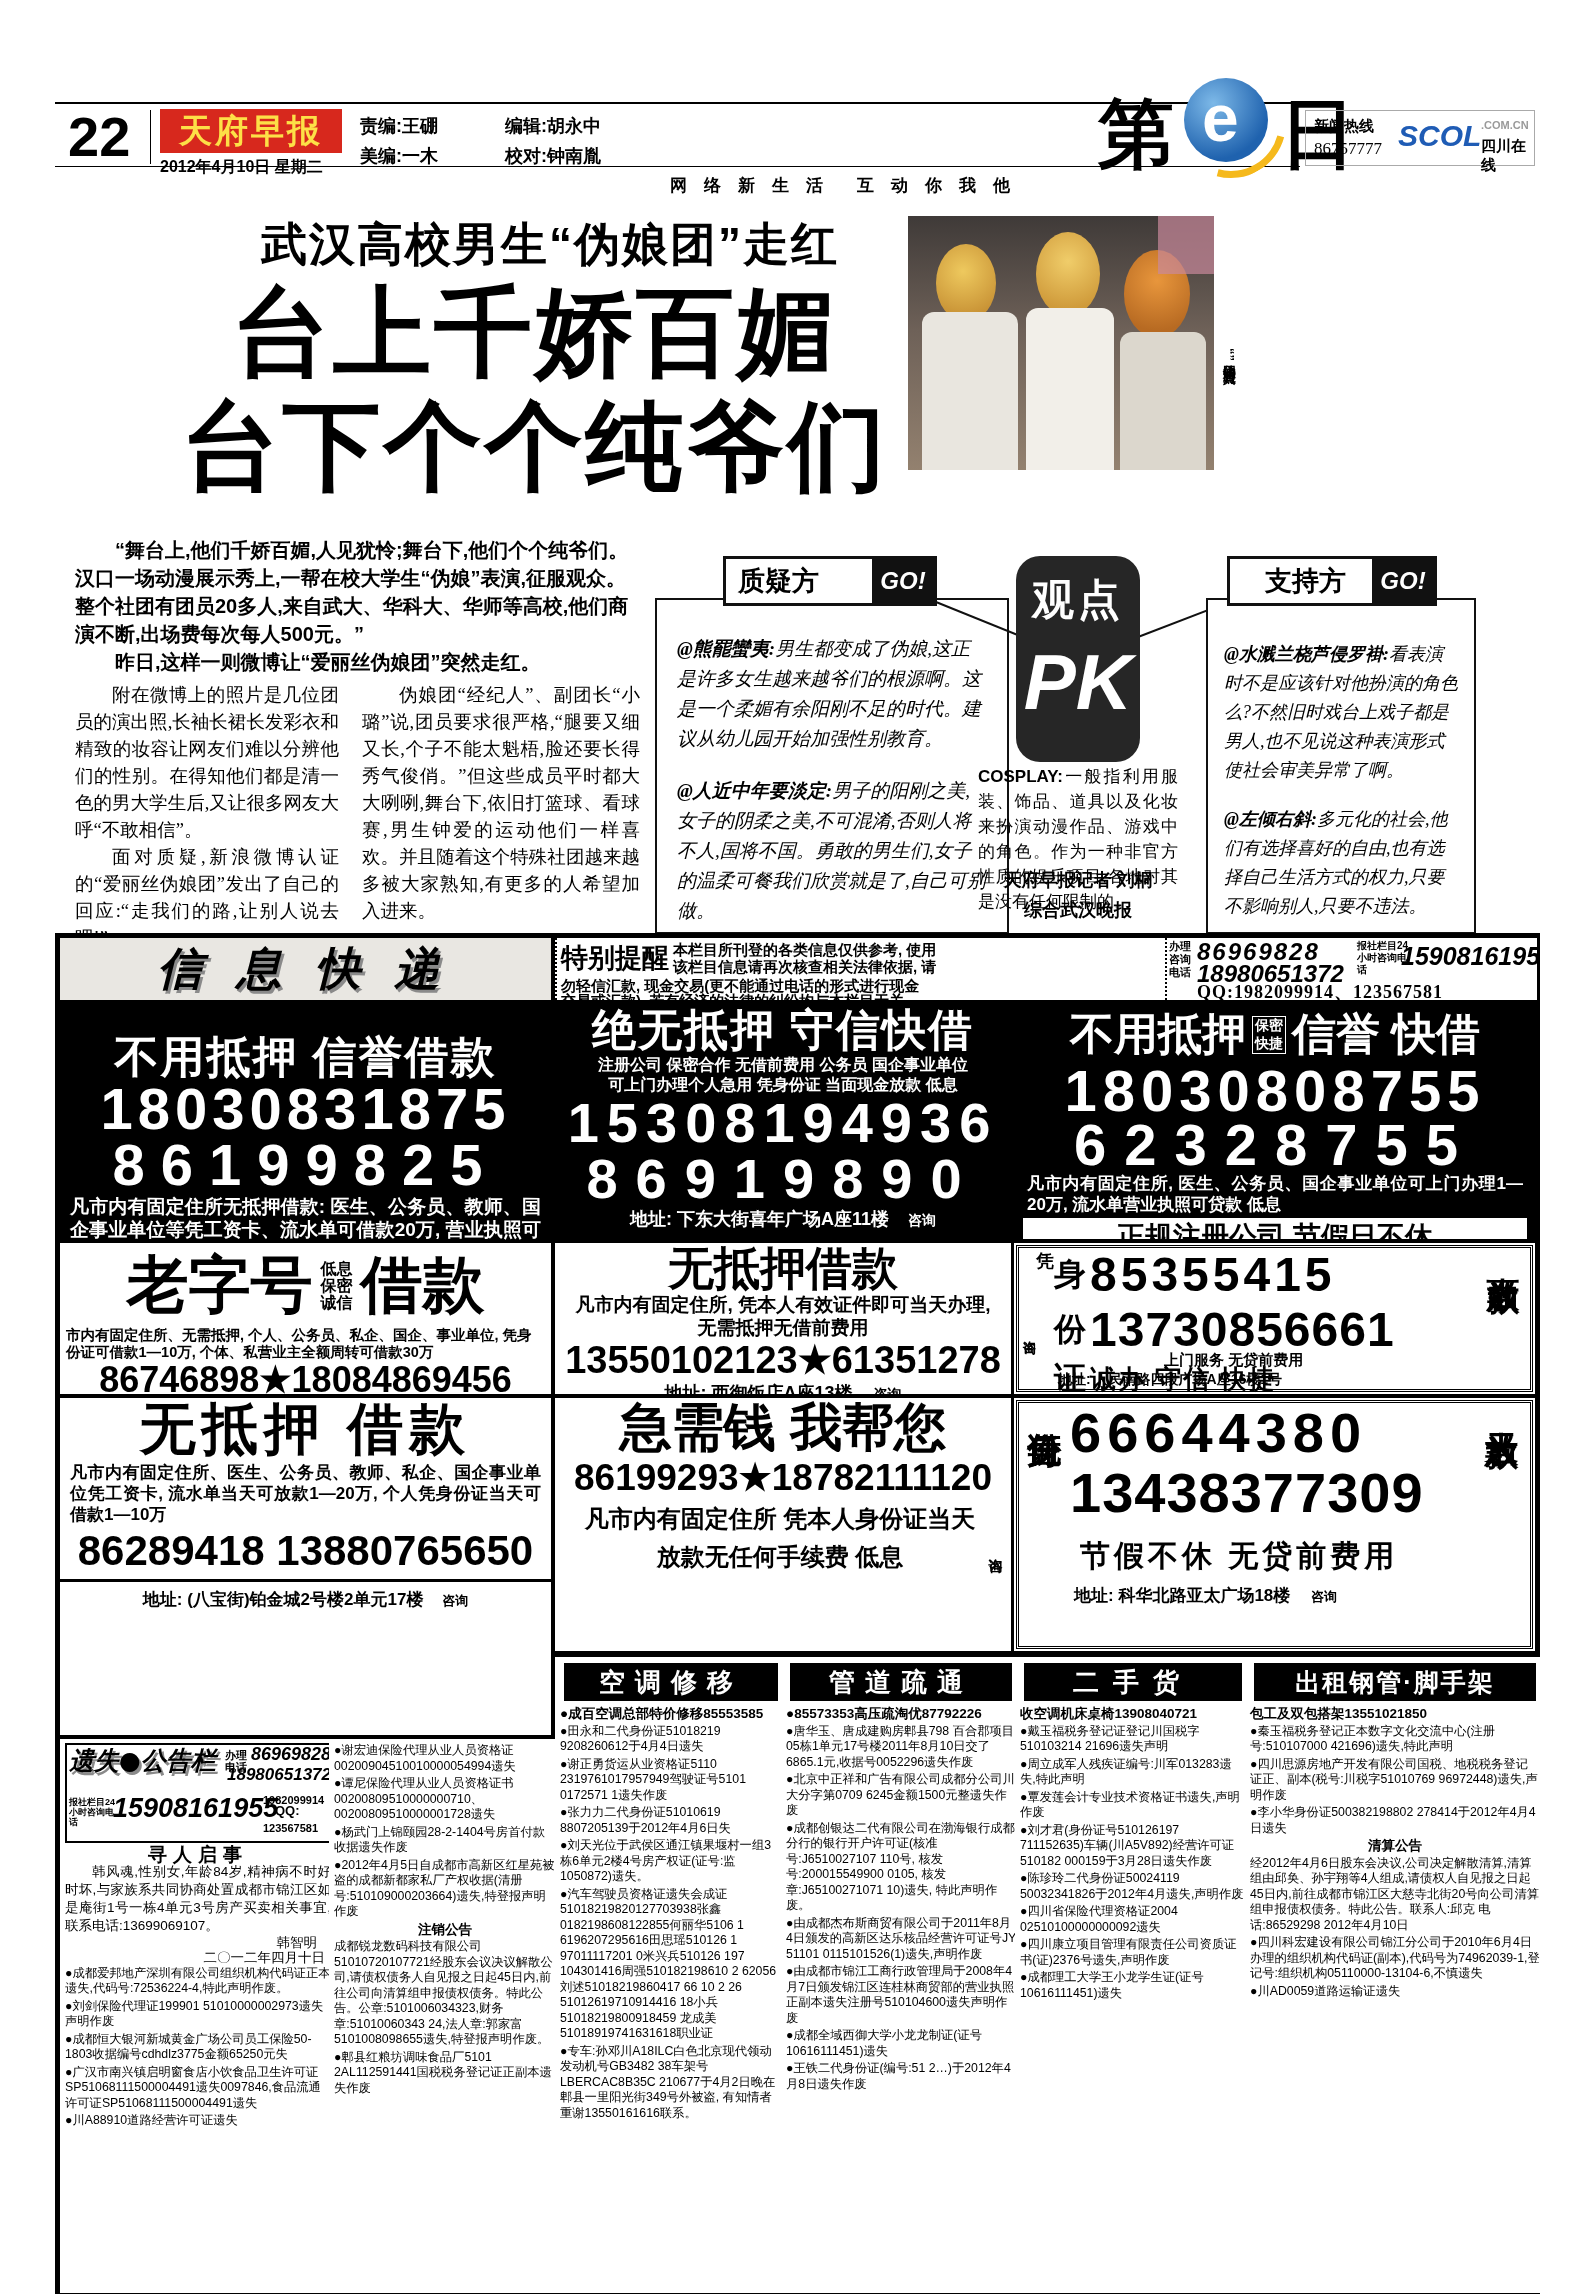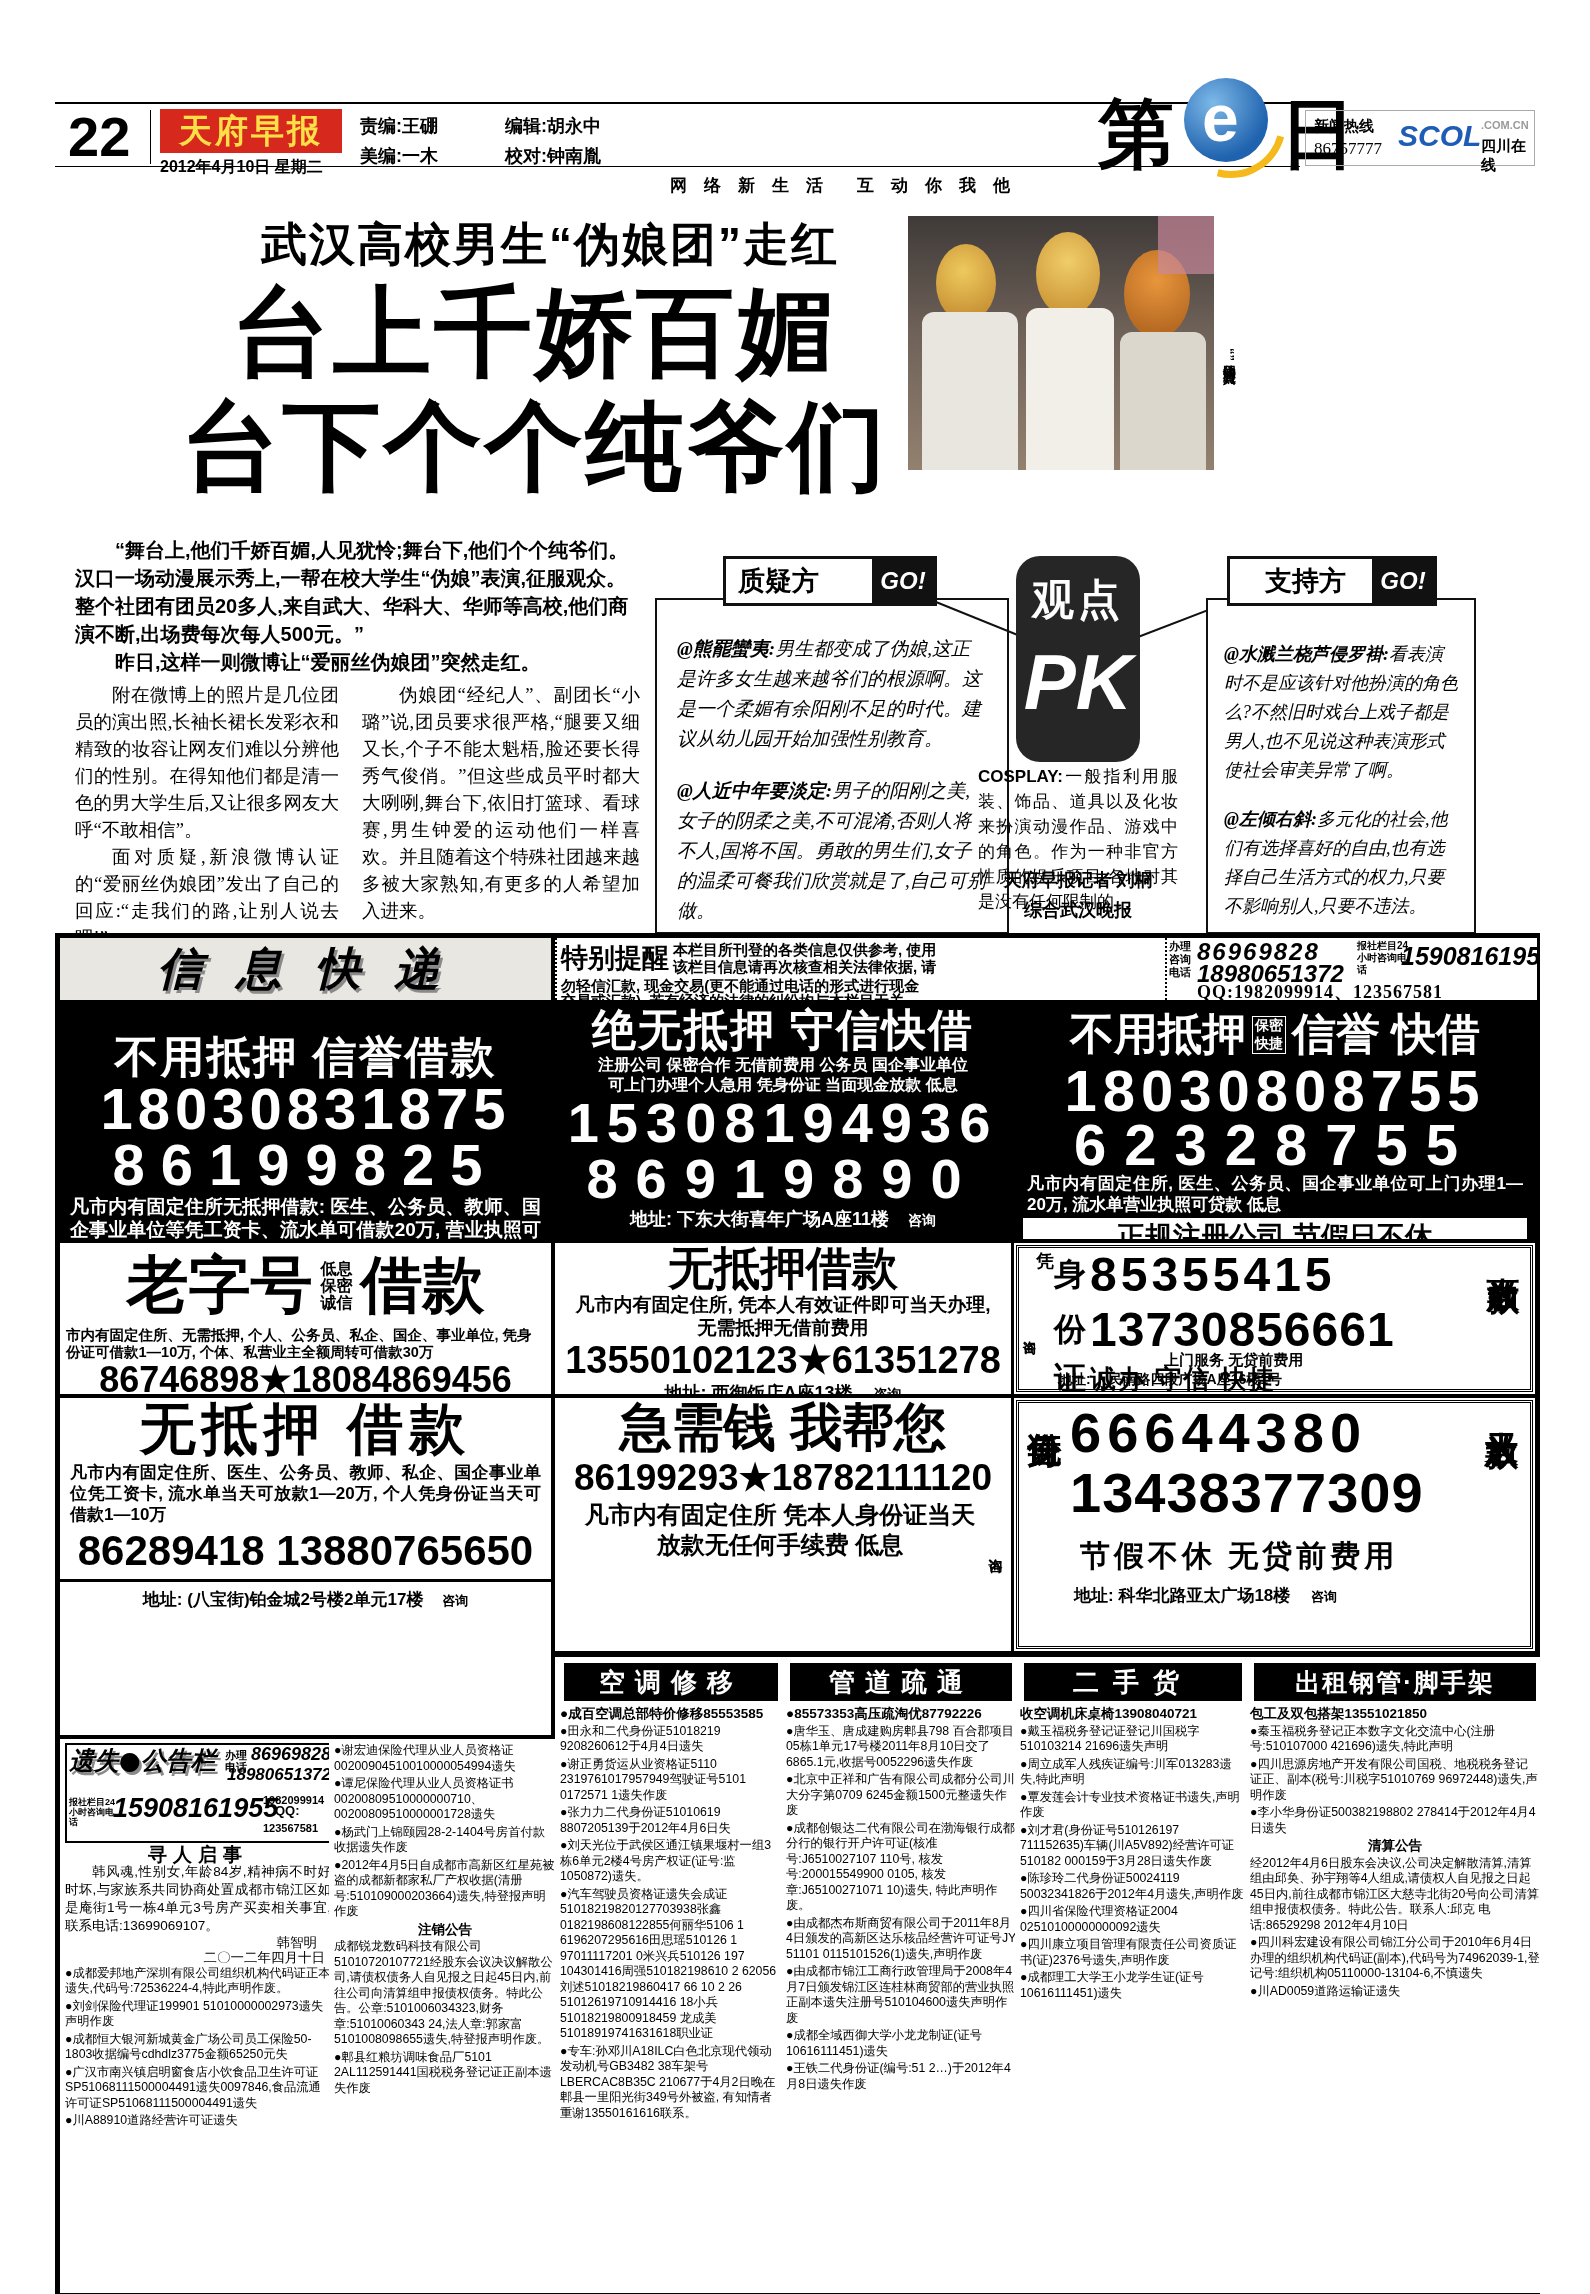--- a/index.html
+++ b/index.html
@@ -246,21 +246,21 @@
       <div class="b" style="font-size:17px;line-height:21px;padding:2px 10px;text-align:justify;">凡市内有固定住所、医生、公务员、教师、私企、国企事业单位凭工资卡, 流水单当天可放款1—20万, 个人凭身份证当天可借款1—10万</div>
       <div class="w9" style="font-size:42px;line-height:48px;">86289418 13880765650</div>
       <div class="b" style="font-size:17px;border-top:3px solid #000;margin-top:4px;padding-top:6px;">
         <span>地址: (八宝街)铂金城2号楼2单元17楼</span>
         <span style="padding-left:14px;font-size:13px;">咨询</span>
       </div>
     </div>
     <div class="cell whitead c" style="left:498px;top:463px;width:456px;height:253px;">
       <div class="w9" style="font-size:52px;line-height:58px;">急需钱 我帮您</div>
       <div class="w9" style="font-size:37px;line-height:44px;">86199293★18782111120</div>
-      <div class="b" style="font-size:24px;line-height:30px;padding:0 30px 0 24px;">凡市内有固定住所 凭本人身份证当天放款无任何手续费 低息</div>
+      <div class="b" style="font-size:24px;line-height:38px;padding:0 30px 0 24px;">凡市内有固定住所 凭本人身份证当天放款无任何手续费 低息</div>
       <div class="k vtx b" style="right:6px;top:150px;font-size:14px;">咨询</div>
     </div>
     <div class="cell whitead" style="left:957px;top:463px;width:521px;height:253px;outline:3px double #000;outline-offset:-5px;">
       <div class="k vtx w9" style="left:8px;top:8px;font-size:34px;height:180px;">凭身份证</div>
       <div class="k w9" style="left:56px;top:2px;font-size:56px;letter-spacing:6px;">66644380</div>
       <div class="k w9" style="left:56px;top:62px;font-size:56px;letter-spacing:1px;">13438377309</div>
       <div class="k vtx w9" style="right:10px;top:6px;font-size:34px;letter-spacing:2px;">当天放款</div>
       <div class="k w9" style="left:66px;top:138px;font-size:30px;letter-spacing:4px;">节假不休 无贷前费用</div>
       <div class="k b" style="left:60px;top:186px;font-size:17px;">
         <span>地址: 科华北路亚太广场18楼</span>

